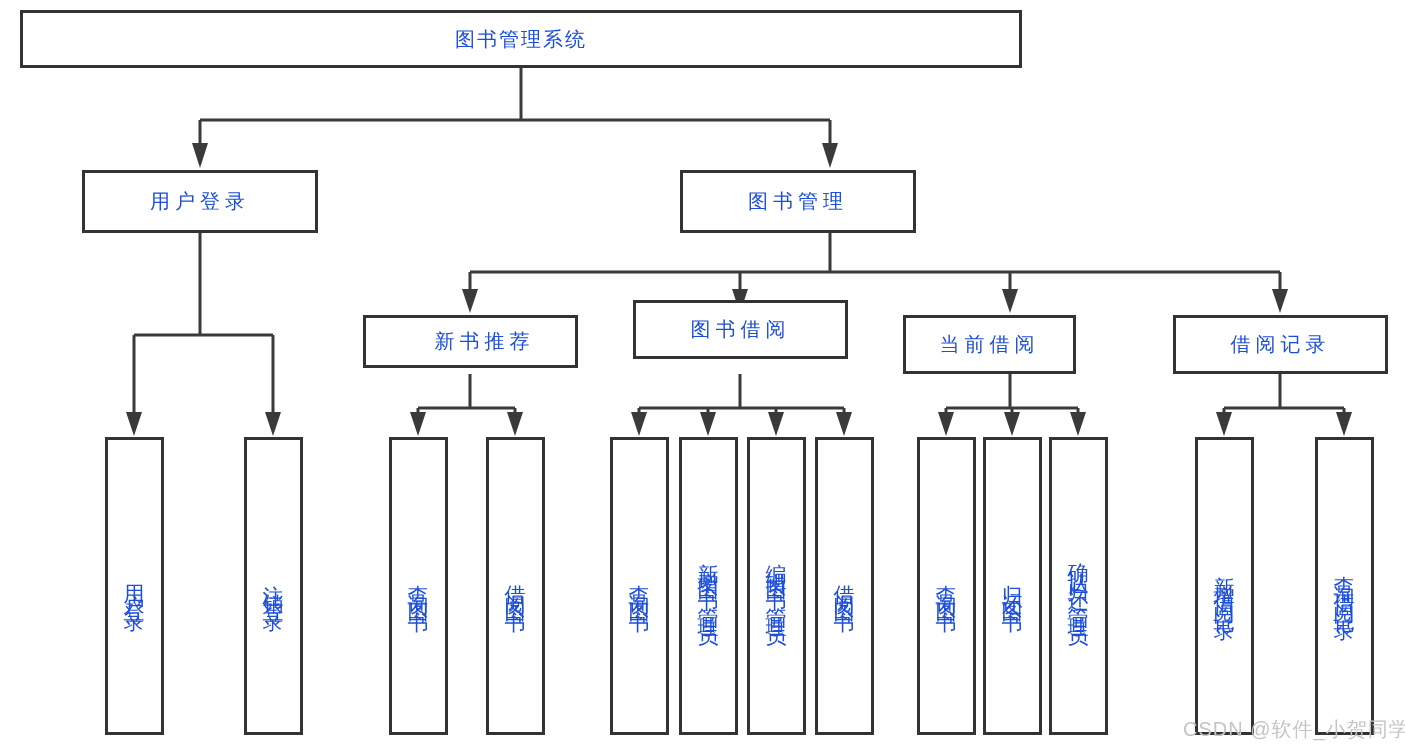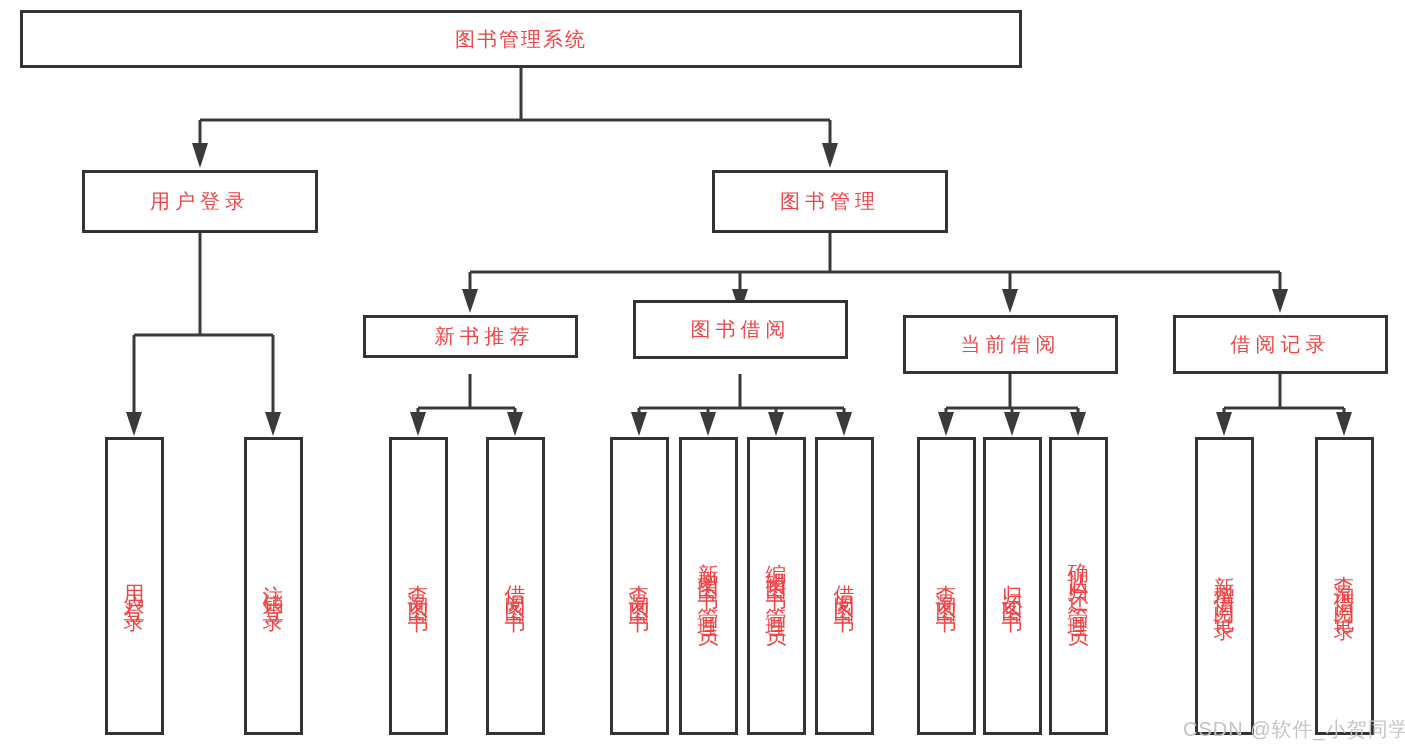--- a/index.html
+++ b/index.html
@@ -21,21 +21,21 @@
     width: 1405px; height: 747px;
     pointer-events: none;
   }
   .box {
     position: absolute;
     background: #ffffff;
     border: 3px solid #333333;
     display: flex;
     align-items: center;
     justify-content: center;
-    color: #ef4444;
+    color: #1d4ed8;
     box-sizing: border-box;
     z-index: 2;
   }
   .box.root span {
     font-size: 20px;
     letter-spacing: 2px;
     font-weight: 500;
   }
   .box.h span {
     font-size: 20px;
@@ -113,31 +113,31 @@
     </g>
   </svg>
 
   <div class="box root" style="left:20px; top:10px; width:1002px; height:58px;">
     <span>图书管理系统</span>
   </div>
 
   <div class="box h" style="left:82px; top:170px; width:236px; height:63px;">
     <span>用户登录</span>
   </div>
-  <div class="box h" style="left:712px; top:170px; width:236px; height:63px;text-align:right;">
+  <div class="box h" style="left:680px; top:170px; width:236px; height:63px;text-align:right;">
     <span>图书管理</span>
   </div>
 
-  <div class="box h" style="left:363px; top:315px; width:215px; height:43px;padding-left:28px;">
+  <div class="box h" style="left:363px; top:315px; width:215px; height:53px;padding-left:28px;">
     <span>新书推荐</span>
   </div>
   <div class="box h" style="left:633px; top:300px; width:215px; height:59px;">
     <span>图书借阅</span>
   </div>
-  <div class="box h" style="left:903px; top:315px; width:215px; height:59px;">
+  <div class="box h" style="left:903px; top:315px; width:173px; height:59px;">
     <span>当前借阅</span>
   </div>
   <div class="box h" style="left:1173px; top:315px; width:215px; height:59px;text-align:right;">
     <span>借阅记录</span>
   </div>
 
   <div class="box v" style="left:105px; top:437px; width:59px; height:298px;">
     <span>用户登录</span>
   </div>
   <div class="box v" style="left:244px; top:437px; width:59px; height:298px;">

